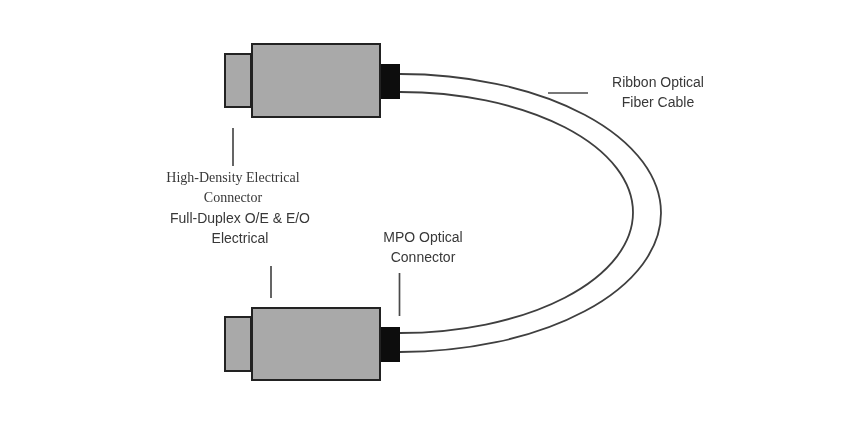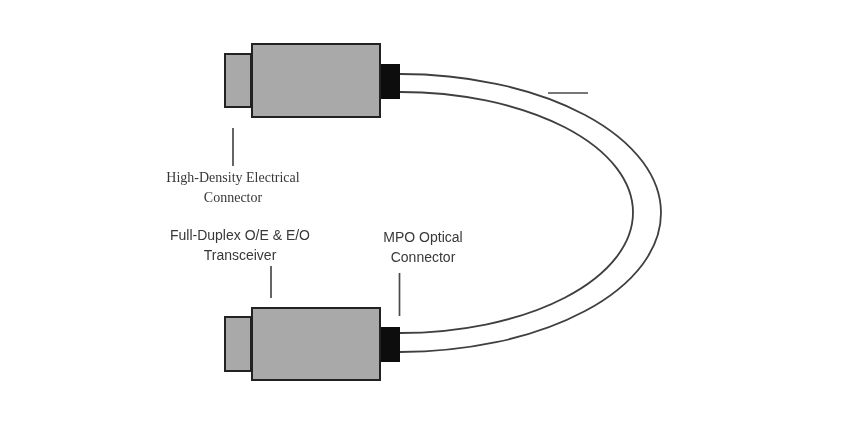--- a/index.html
+++ b/index.html
@@ -58,21 +58,21 @@
     position: absolute;
     font-size: 14px;
     line-height: 20px;
     color: #383838;
     text-align: center;
     z-index: 4;
     white-space: nowrap;
   }
   .label span { display: block; }
   .label-high-density { left: 123px; top: 168px; width: 220px; font-family: Liberation Serif, serif; }
-  .label-full-duplex  { left: 130px; top: 225px; width: 220px; }
+  .label-full-duplex  { left: 130px; top: 208px; width: 220px; }
   .label-mpo          { left: 343px; top: 227px; width: 160px; }
   .label-ribbon       { left: 578px; top: 72px;  width: 160px; }
 </style>
 </head>
 <body>
 
 <div class="canvas">
 
   <svg class="cable-svg" viewBox="0 0 849 424" xmlns="http://www.w3.org/2000/svg">
     <path d="M400,74 A261,139 0 0 1 400,352 L400,333 A233,120.5 0 0 0 400,92 Z" fill="#ffffff" stroke="none"></path>
@@ -93,22 +93,26 @@
   <div class="module-body bot-body"></div>
   <div class="module-black bot-black"></div>
 
   <div class="label label-high-density">
     <span>High-Density Electrical</span>
     <span>Connector</span>
   </div>
 
   <div class="label label-full-duplex">
     <span>Full-Duplex O/E &amp; E/O</span>
-    <span>Transceiver</span>
+    <span>Electrical</span>
   </div>
 
   <div class="label label-mpo">
     <span>MPO Optical</span>
     <span>Connector</span>
   </div>
 
+  <div class="label label-ribbon">
+    <span>Ribbon Optical</span>
+    <span>Fiber Cable</span>
+  </div>
 
 </div>
 
 </body></html>

